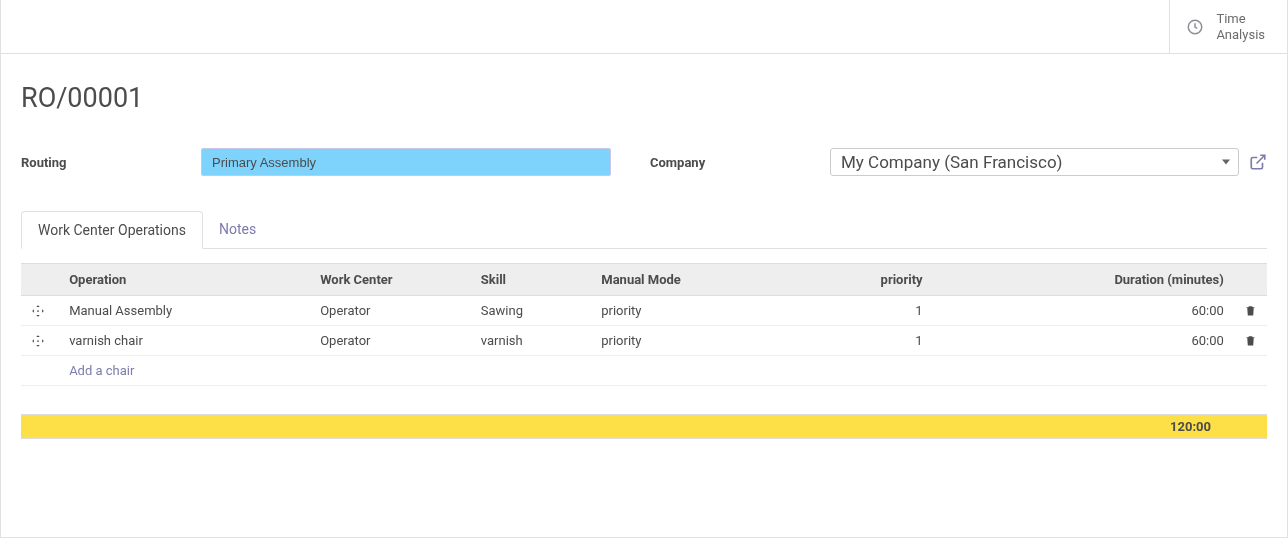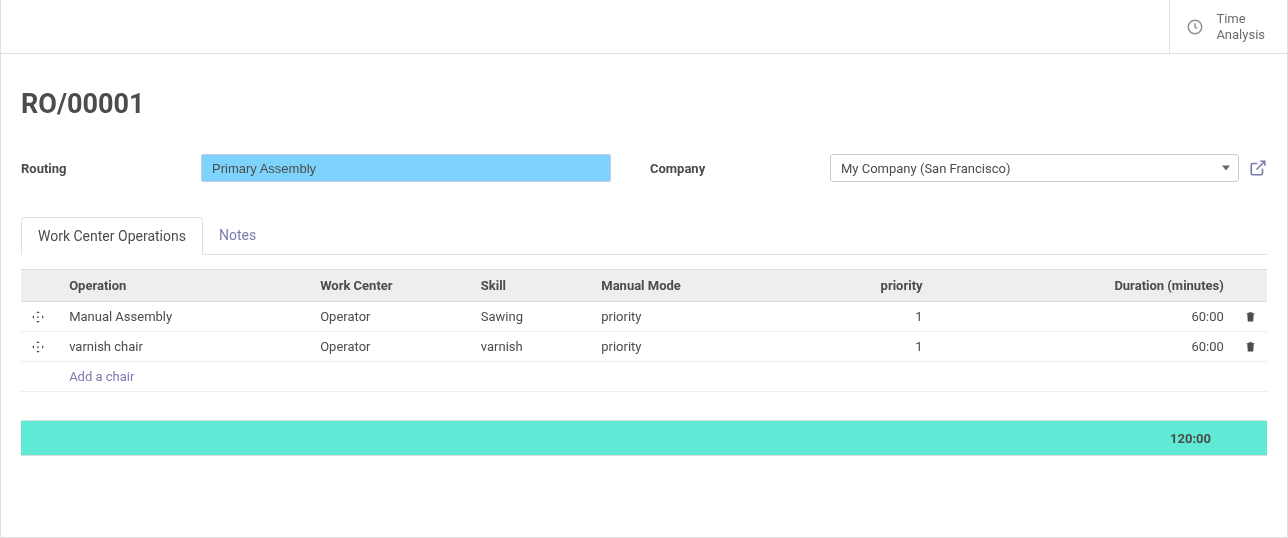--- a/index.html
+++ b/index.html
@@ -43,23 +43,23 @@
   }
   .time-analysis-btn .ta-text {
     line-height: 1.2;
     font-size: 13px;
   }
   .form-sheet {
     padding: 20px 20px 30px 20px;
   }
   .record-title {
     font-size: 27px;
-    font-weight: 700;
-    color: #4c4c4c;
-    margin-top: 14px;
+    font-weight: 400;
+    color: #4c4c4c;
+    margin-top: 8px;
     margin-bottom: 34px;
   }
   .fields-row {
     display: flex;
     gap: 12px;
     margin-bottom: 34px;
   }
   .field-group {
     flex: 1;
     display: flex;
@@ -90,21 +90,21 @@
   }
   .company-select {
     flex: 1;
     border: 1px solid #ccc;
     border-radius: 3px;
     padding: 4px 26px 4px 10px;
     height: 28px;
     background: #fff;
     position: relative;
     color: #4c4c4c;
-    font-size: 13px;
+    font-size: 17px;
     display: flex;
     align-items: center;
   }
   .company-select .caret {
     position: absolute;
     right: 8px;
     top: 50%;
     transform: translateY(-50%);
     width: 0; height: 0;
     border-left: 4px solid transparent;
@@ -167,23 +167,23 @@
     color: #4c4c4c;
   }
   .ops-table tbody td.right { text-align: right; }
   .drag-handle { color: #777; cursor: grab; text-align: center; }
   .trash-icon { color: #555; cursor: pointer; }
   .add-line {
     color: #7c7bad;
     cursor: pointer;
   }
   .total-row {
-    background: #5eead4;
+    background: #fde047;
     margin-top: 28px;
-    height: 36px;
+    height: 25px;
     display: flex;
     align-items: center;
     justify-content: flex-end;
     padding-right: 56px;
     font-weight: 700;
     color: #4c4c4c;
     border-top: 1px solid #ddd;
     border-bottom: 1px solid #ddd;
   }
   svg { display: block; }

